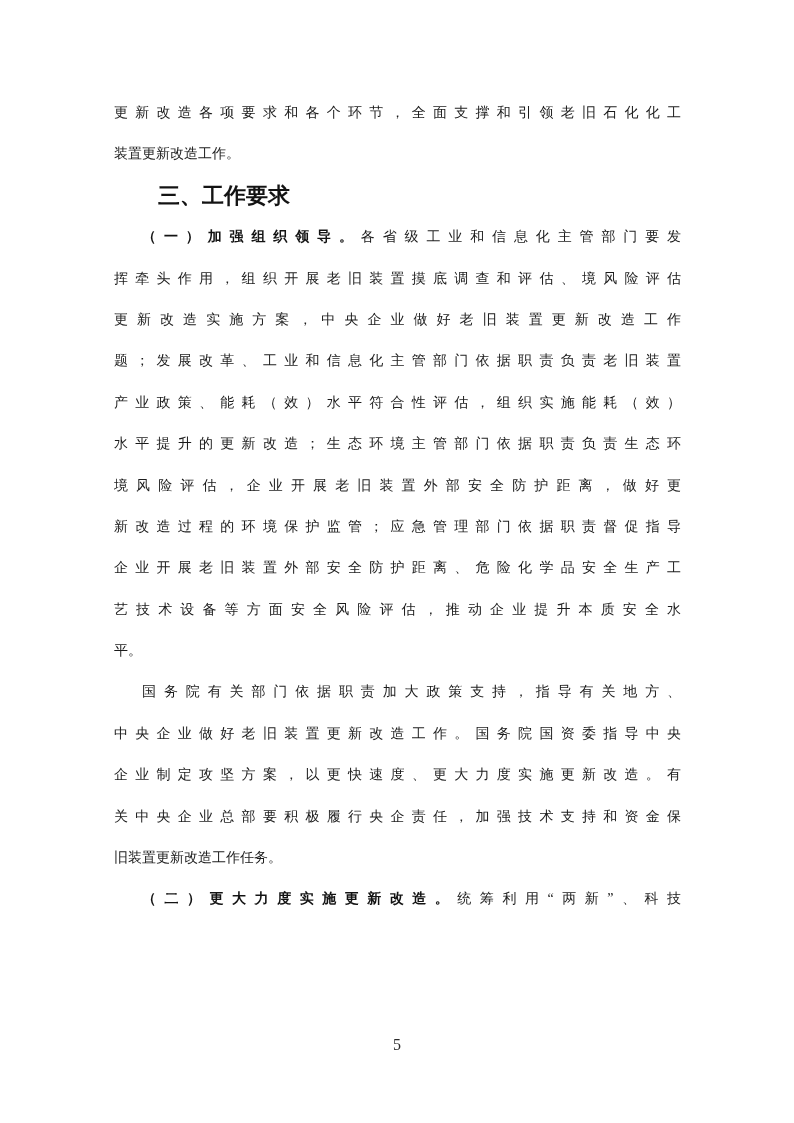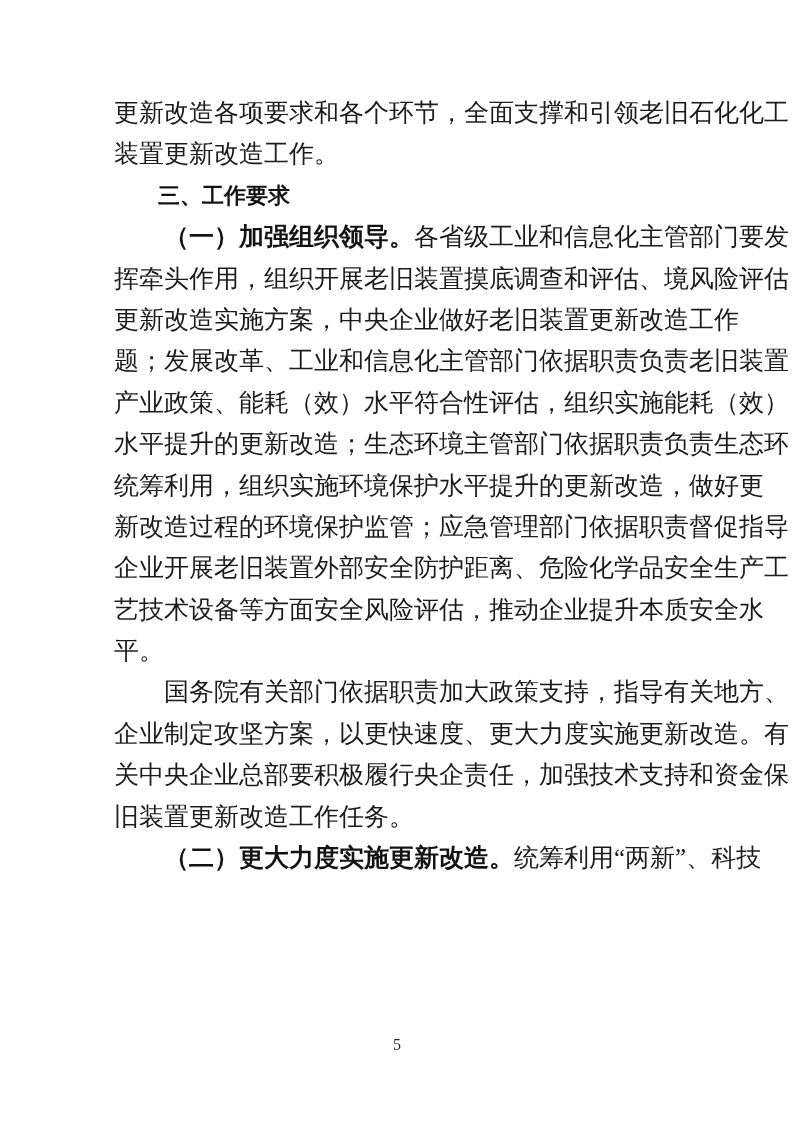--- a/index.html
+++ b/index.html
@@ -18,21 +18,21 @@
   }
   .text-block {
     position: absolute;
     left: 114px;
     top: 92px;
     width: 567px;
   }
   .line {
     height: 41.4px;
     line-height: 41.4px;
-    font-size: 25px;
+    font-size: 14px;
     white-space: nowrap;
     overflow: visible;
   }
   .line.justify {
     text-align: justify;
     text-align-last: justify;
     text-justify: inter-character;
   }
   .line.indent {
     text-indent: 2em;
@@ -66,25 +66,26 @@
   <div class="text-block">
       <div class="line body justify"><span class="seg">更新改造各项要求和各个环节，全面支撑和引领老旧石化化工</span></div>
       <div class="line body"><span class="seg">装置更新改造工作。</span></div>
       <div class="line heading indent"><span class="seg bold">三、工作要求</span></div>
       <div class="line body justify indent"><span class="seg bold">（一）加强组织领导。</span><span class="seg">各省级工业和信息化主管部门要发</span></div>
       <div class="line body justify"><span class="seg">挥牵头作用，组织开展老旧装置摸底调查和评估、境风险评估</span></div>
       <div class="line body justify"><span class="seg">更新改造实施方案，中央企业做好老旧装置更新改造工作</span></div>
       <div class="line body justify"><span class="seg">题；发展改革、工业和信息化主管部门依据职责负责老旧装置</span></div>
       <div class="line body justify"><span class="seg">产业政策、能耗（效）水平符合性评估，组织实施能耗（效）</span></div>
       <div class="line body justify"><span class="seg">水平提升的更新改造；生态环境主管部门依据职责负责生态环</span></div>
-      <div class="line body justify"><span class="seg">统筹利用，组织实施环境保护水平提升的更新改造，做好更</span></div>
+      <div class="line body justify"><span class="seg">境风险评估，企业开展老旧装置外部安全防护距离，做好更</span></div>
       <div class="line body justify"><span class="seg">新改造过程的环境保护监管；应急管理部门依据职责督促指导</span></div>
       <div class="line body justify"><span class="seg">企业开展老旧装置外部安全防护距离、危险化学品安全生产工</span></div>
       <div class="line body justify"><span class="seg">艺技术设备等方面安全风险评估，推动企业提升本质安全水</span></div>
       <div class="line body"><span class="seg">平。</span></div>
       <div class="line body justify indent"><span class="seg">国务院有关部门依据职责加大政策支持，指导有关地方、</span></div>
+      <div class="line body justify"><span class="seg">中央企业做好老旧装置更新改造工作。国务院国资委指导中央</span></div>
       <div class="line body justify"><span class="seg">企业制定攻坚方案，以更快速度、更大力度实施更新改造。有</span></div>
       <div class="line body justify"><span class="seg">关中央企业总部要积极履行央企责任，加强技术支持和资金保</span></div>
       <div class="line body"><span class="seg">旧装置更新改造工作任务。</span></div>
       <div class="line body justify indent"><span class="seg bold">（二）更大力度实施更新改造。</span><span class="seg">统筹利用“两新”、科技</span></div>
     </div>
   <div class="page-number">5</div>
 </div>
 
 </body></html>

